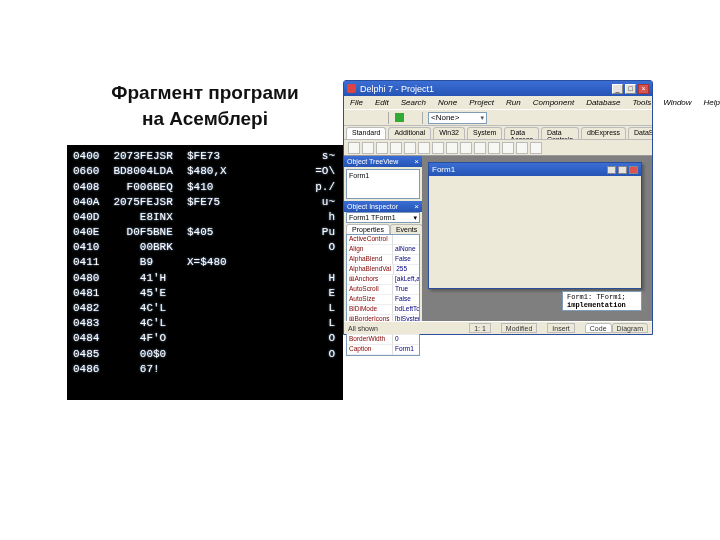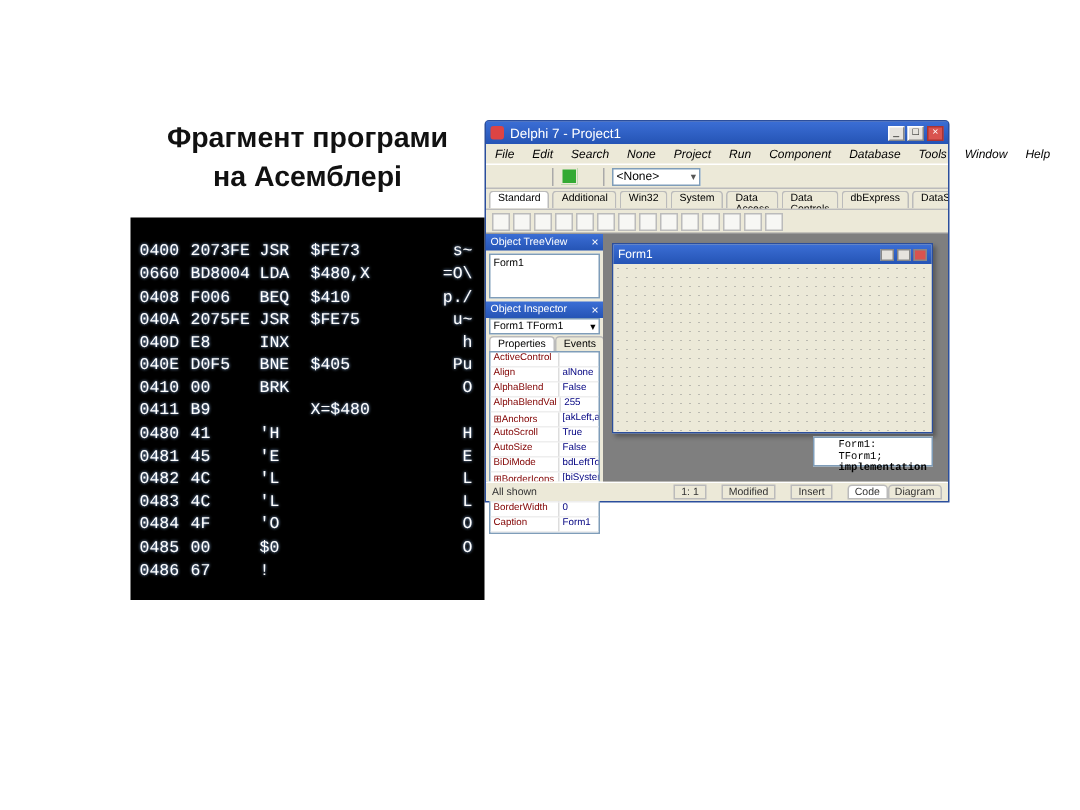--- a/index.html
+++ b/index.html
@@ -25,35 +25,35 @@
     font-weight: bold;
     font-size: 19px;
     text-align: center;
     color: #111;
     margin-bottom: 14px;
     line-height: 1.35;
   }
 
   
   .asm {
-    width: 236px;
+    width: 276px;
     height: 255px;
     background: #000;
     color: #fff;
     font-family: "Courier New", monospace;
     font-size: 11px;
-    padding: 16px 6px;
+    padding: 4px 6px;
     line-height: 1.38;
     text-shadow: 0 0 2px #9fc8ff;
     filter: blur(.4px);
     overflow: hidden;
   }
   .asm .row { display: flex; }
   .asm .addr { width: 34px; }
-  .asm .op   { width: 46px; }
+  .asm .op   { width: 46px; text-align: right; }
   .asm .mn   { width: 34px; }
   .asm .arg  { width: 54px; }
   .asm .cmt  { flex: 1; text-align: right; padding-right: 2px; }
 
   
   .delphi {
     width: 310px;
     height: 255px;
     background: #d6d3ce;
     border: 1px solid #2b4e9c;
@@ -205,21 +205,21 @@
   .form-dots{
     flex:1;
     background-color:#ece9d8;
     background-image: radial-gradient(#888 .5px, transparent .5px);
     background-size: 6px 6px;
   }
   .code-peek{
     position:absolute; left:140px; right:10px; bottom:10px; height:20px;
     background:#fff; border:1px solid #7f9db9;
     font-family:"Courier New",monospace;
-    font-size:7px; color:#000; padding:2px 16px;
+    font-size:7px; color:#000; padding:2px 4px;
     line-height:1.1;
   }
   .code-peek .kw{font-weight:bold;}
 
   .statusbar{
     height:13px;background:#ece9d8;border-top:1px solid #fff;
     display:flex;align-items:center;font-size:7px;color:#333;padding:0 4px;
     gap:10px;
   }
   .statusbar .cell{border:1px solid #bbb;padding:0 4px;height:10px;display:flex;align-items:center;}

